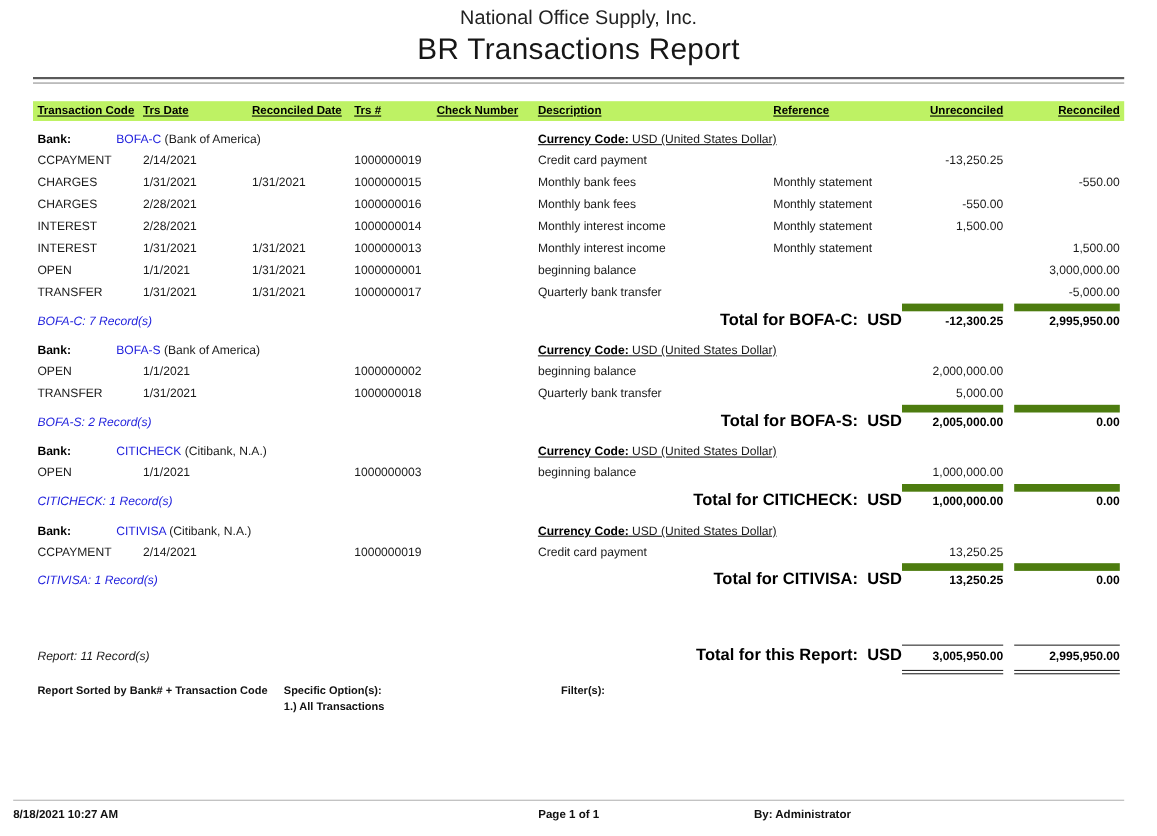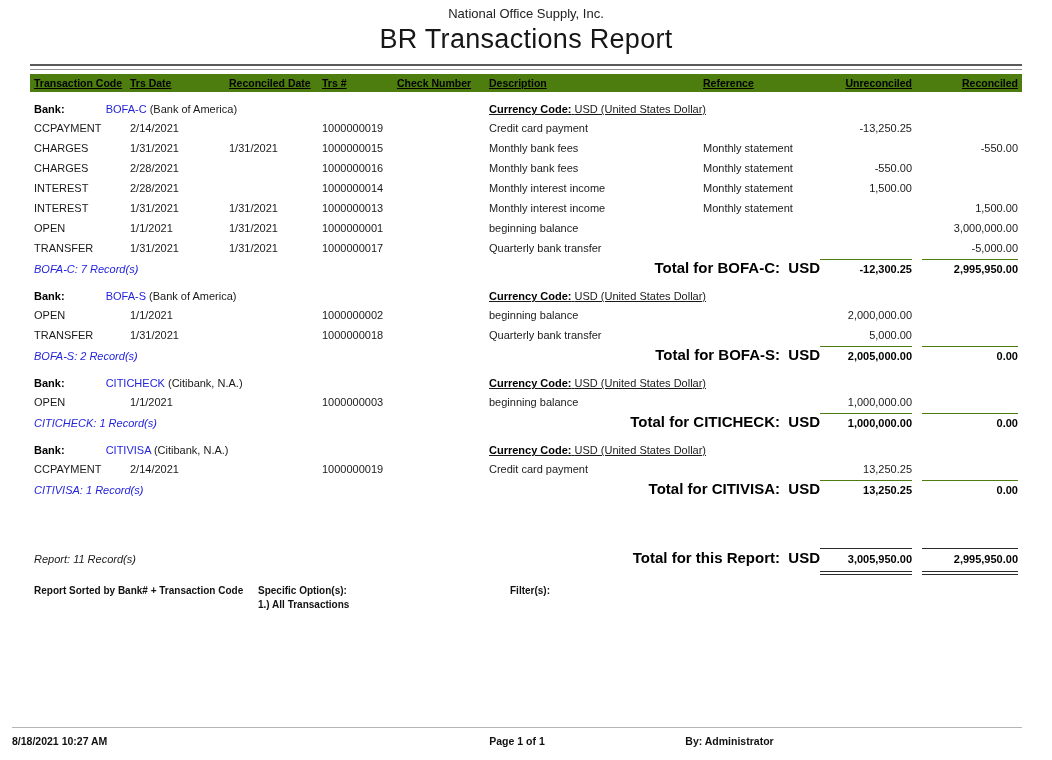--- a/index.html
+++ b/index.html
@@ -3,44 +3,44 @@
 <meta charset="utf-8">
 <style>
   * { margin:0; padding:0; box-sizing:border-box; }
   html,body { background:#fff; }
   body {
     width:1052px; height:760px; position:relative; overflow:hidden;
     font-family:"Liberation Sans", sans-serif; color:#1a1a1a;
   }
   .page { padding:6px 30px 0 30px; }
 
-  .company { text-align:center; font-size:13px; color:#222; }
+  .company { text-align:center; font-size:18px; color:#222; }
   .title   { text-align:center; font-size:27px; font-weight:400; color:#161616; margin-top:3px; letter-spacing:.3px; }
 
   .toprule { margin-top:9px; height:6px; border-top:2px solid #5a5a5a; border-bottom:1px solid #8f8f8f; }
 
   .g { display:grid; grid-template-columns:96px 99px 93px 75px 92px 214px 117px 92px 106px; padding-left:4px; align-items:baseline; }
   .c { font-size:11px; white-space:nowrap; line-height:20px; }
   .num { text-align:right; }
 
-  .thead { background:#4d7c0f; margin-top:4px; padding:2px 0 1px 4px; }
+  .thead { background:#bef264; margin-top:16px; padding:2px 0 1px 4px; }
   .thead .h { font-size:10.5px; font-weight:bold; text-decoration:underline; line-height:15px; color:#000; }
 
   .bankrow { margin-top:8px; }
   .bankrow .c { line-height:18px; }
   .blabel, .clabel { font-weight:bold; color:#000; }
   .bcode { color:#2323dd; text-decoration:none;padding-left:38px; }
   .span15 { grid-column:1 / 6; }
   .span69 { grid-column:6 / 10;text-decoration:underline; }
 
   .recount { grid-column:1 / 4; color:#2323dd; font-style:italic; font-weight:normal; font-size:11px; line-height:20px; white-space:nowrap; }
   .recount.report { color:#1a1a1a; font-weight:400; }
   .tlabel { grid-column:4 / 8; text-align:right; font-weight:bold; font-size:15px; line-height:20px; white-space:nowrap; color:#000; }
   .amt { font-weight:bold; color:#000; }
-  .tline { border-top:1px solid #4d7c0f; padding-top:2px; line-height:15px; }
+  .tline { border-top:7px solid #4d7c0f; padding-top:2px; line-height:15px; }
   .gapleft { margin-left:10px; }
   .reporttotal { margin-top:48px; }
   .reporttotal .rline { border-top:1px solid #2b2b2b; border-bottom:4px double #2b2b2b; padding:3px 0 4px 0; line-height:15px; }
 
   .criteria-head { margin-top:70px; padding-left:4px; font-size:10.5px; font-weight:600; color:#111; letter-spacing:.3px; }
   .criteria-grid { margin-top:9px; display:grid; grid-template-columns:224px 252px 1fr; padding-left:4px; }
   .crit { font-size:10px; font-weight:700; color:#111; line-height:14px; white-space:nowrap; }
 
   .footer { position:absolute; top:727px; left:12px; right:30px; border-top:1px solid #b5b5b5; padding-top:7px; display:flex; }
   .footer > div { flex:1; font-size:10.5px; font-weight:600; color:#111; }

